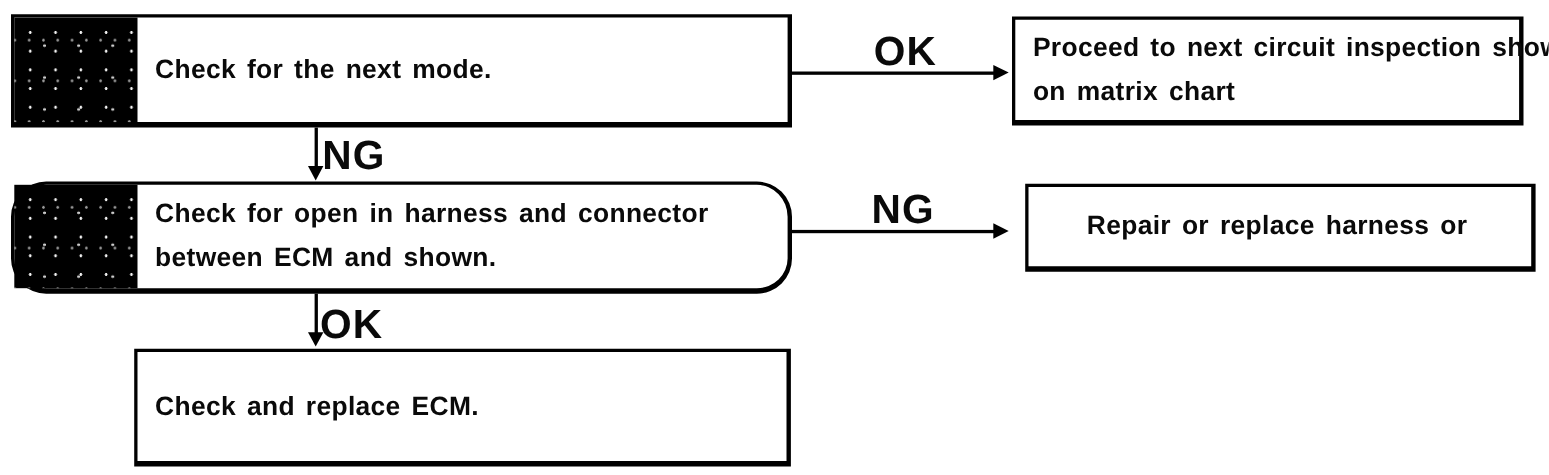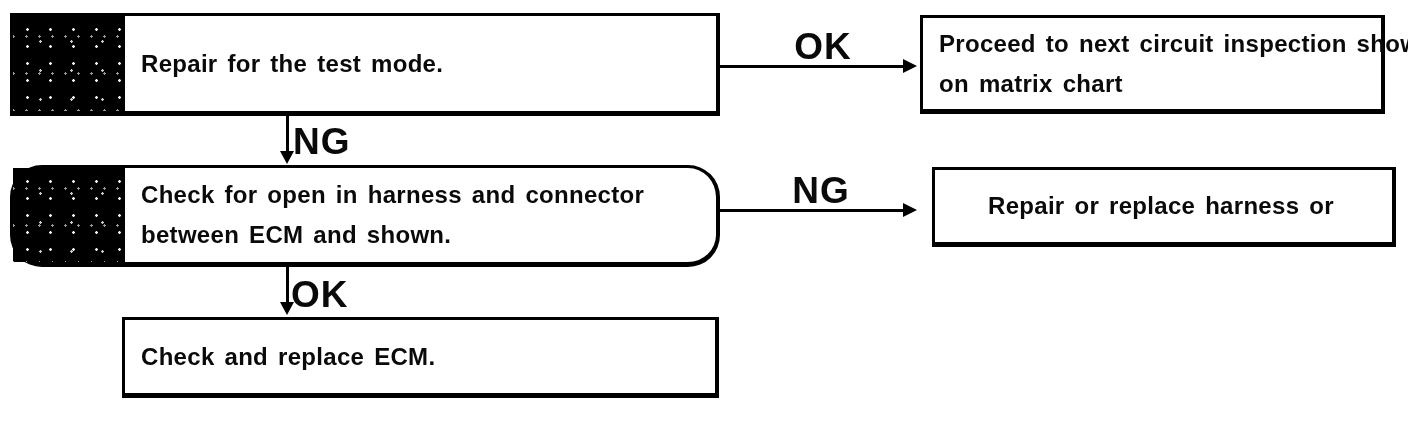--- a/index.html
+++ b/index.html
@@ -85,21 +85,21 @@
   }
 </style>
 </head>
 <body>
 
 <div class="canvas">
 
   <div class="fbox" style="left:10px; top:13px; width:710px; height:103px;">
     <div class="tab"></div>
     <div class="content">
-      <div class="line">Repair for the test mode.</div>
+      <div class="line">Check for the next mode.</div>
     </div>
   </div>
 
   <div class="fbox" style="left:920px; top:15px; width:465px; height:99px;">
     <div class="content">
       <div class="line">Proceed to next circuit inspection shown</div>
       <div class="line">on matrix chart</div>
     </div>
   </div>
 
@@ -126,19 +126,19 @@
   </div>
 
   <div class="hline" style="left:718px; top:209px; width:188px;"></div>
   <div class="head-right" style="left:903px; top:203px;"></div>
   <div class="clabel" style="left:791px; top:172px;">NG</div>
 
   <div class="vline" style="left:286px; top:267px; height:38px;"></div>
   <div class="head-down" style="left:280px; top:302px;"></div>
   <div class="clabel" style="left:291px; top:276px; text-align:left;">OK</div>
 
-  <div class="fbox" style="left:122px; top:317px; width:597px; height:81px;">
+  <div class="fbox" style="left:122px; top:317px; width:597px; height:107px;">
     <div class="content">
       <div class="line">Check and replace ECM.</div>
     </div>
   </div>
 
 </div>
 
 </body></html>

